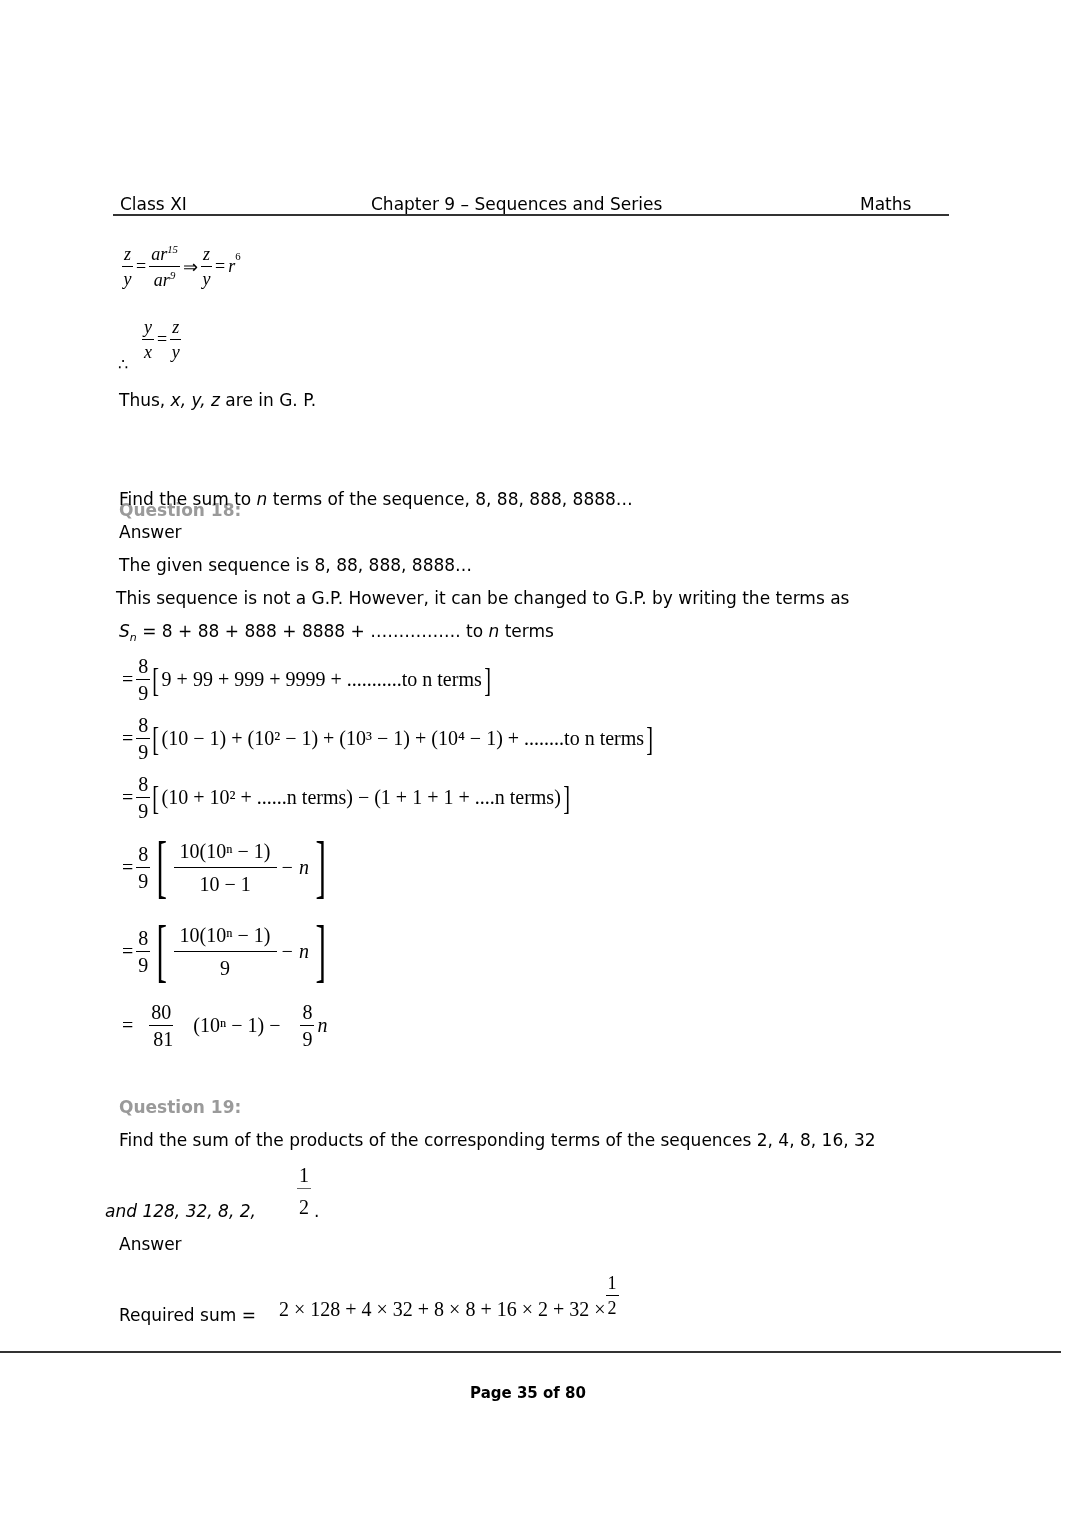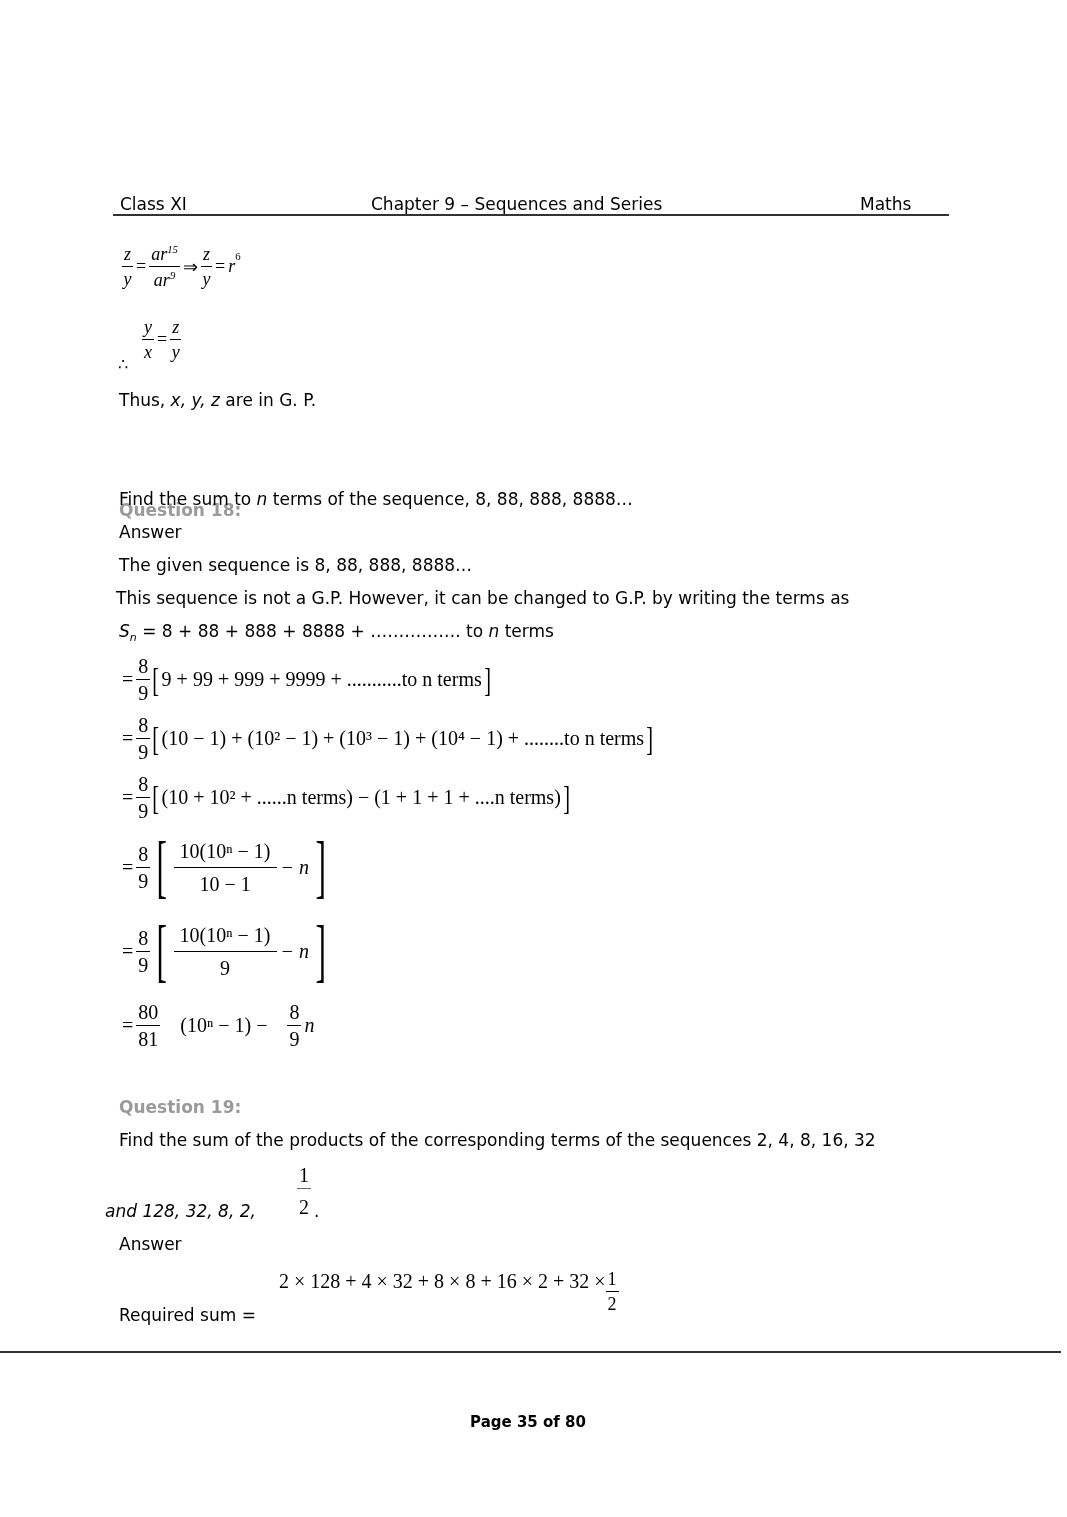--- a/index.html
+++ b/index.html
@@ -135,21 +135,21 @@
   <span class="frac">
       <span class="num" style="padding:0 6px 6px;">10(10ⁿ − 1)</span>
       <span class="den" style="padding-top:6px;">9</span>
     </span>
   <span class="it" style="margin-left:4px;">− n</span>
   <span class="tallbr">]</span>
 </div>
 
 <div class="abs mathline" style="left:122px; top:1002px;">
   <span>=</span>
-  <span class="frac" style="margin-left:3px;">
+  <span class="frac" style="margin-left:16px;align-items:flex-end;">
       <span class="num">80</span>
       <span class="den">81</span>
     </span>
   <span style="margin:0 20px;">(10ⁿ − 1) −</span>
   <span class="frac">
       <span class="num">8</span>
       <span class="den">9</span>
     </span>
   <span class="it" style="margin-left:3px;">n</span>
 </div>
@@ -161,21 +161,21 @@
   <span class="frac">
       <span class="num" style="border-bottom-color:#666;">1</span>
       <span class="den" style="padding-top:8px;">2</span>
     </span>
 </div>
 <div class="abs sans" style="left:314px; top:1201px;">.</div>
 
 <div class="abs sans" style="left:119px; top:1234px;">Answer</div>
 <div class="abs sans" style="left:119px; top:1305px;">Required sum =</div>
 <div class="abs mathline" style="left:279px; top:1270px;">
-  <span style="align-self:flex-start; margin-top:0;">2 × 128 + 4 × 32 + 8 × 8 + 16 × 2 + 32 × </span>
+  <span style="align-self:flex-start; margin-top:28px;">2 × 128 + 4 × 32 + 8 × 8 + 16 × 2 + 32 × </span>
   <span class="frac" style="font-size:18px;">
       <span class="num">1</span>
       <span class="den">2</span>
     </span>
 </div>
 
 <div class="abs footer-line"></div>
-<div class="abs" style="left:0; width:1056px; top:1413px; text-align:center; font-weight:bold; font-size:15px;">Page 35 of 80</div>
+<div class="abs" style="left:0; width:1056px; top:1384px; text-align:center; font-weight:bold; font-size:15px;">Page 35 of 80</div>
 
 </body></html>

